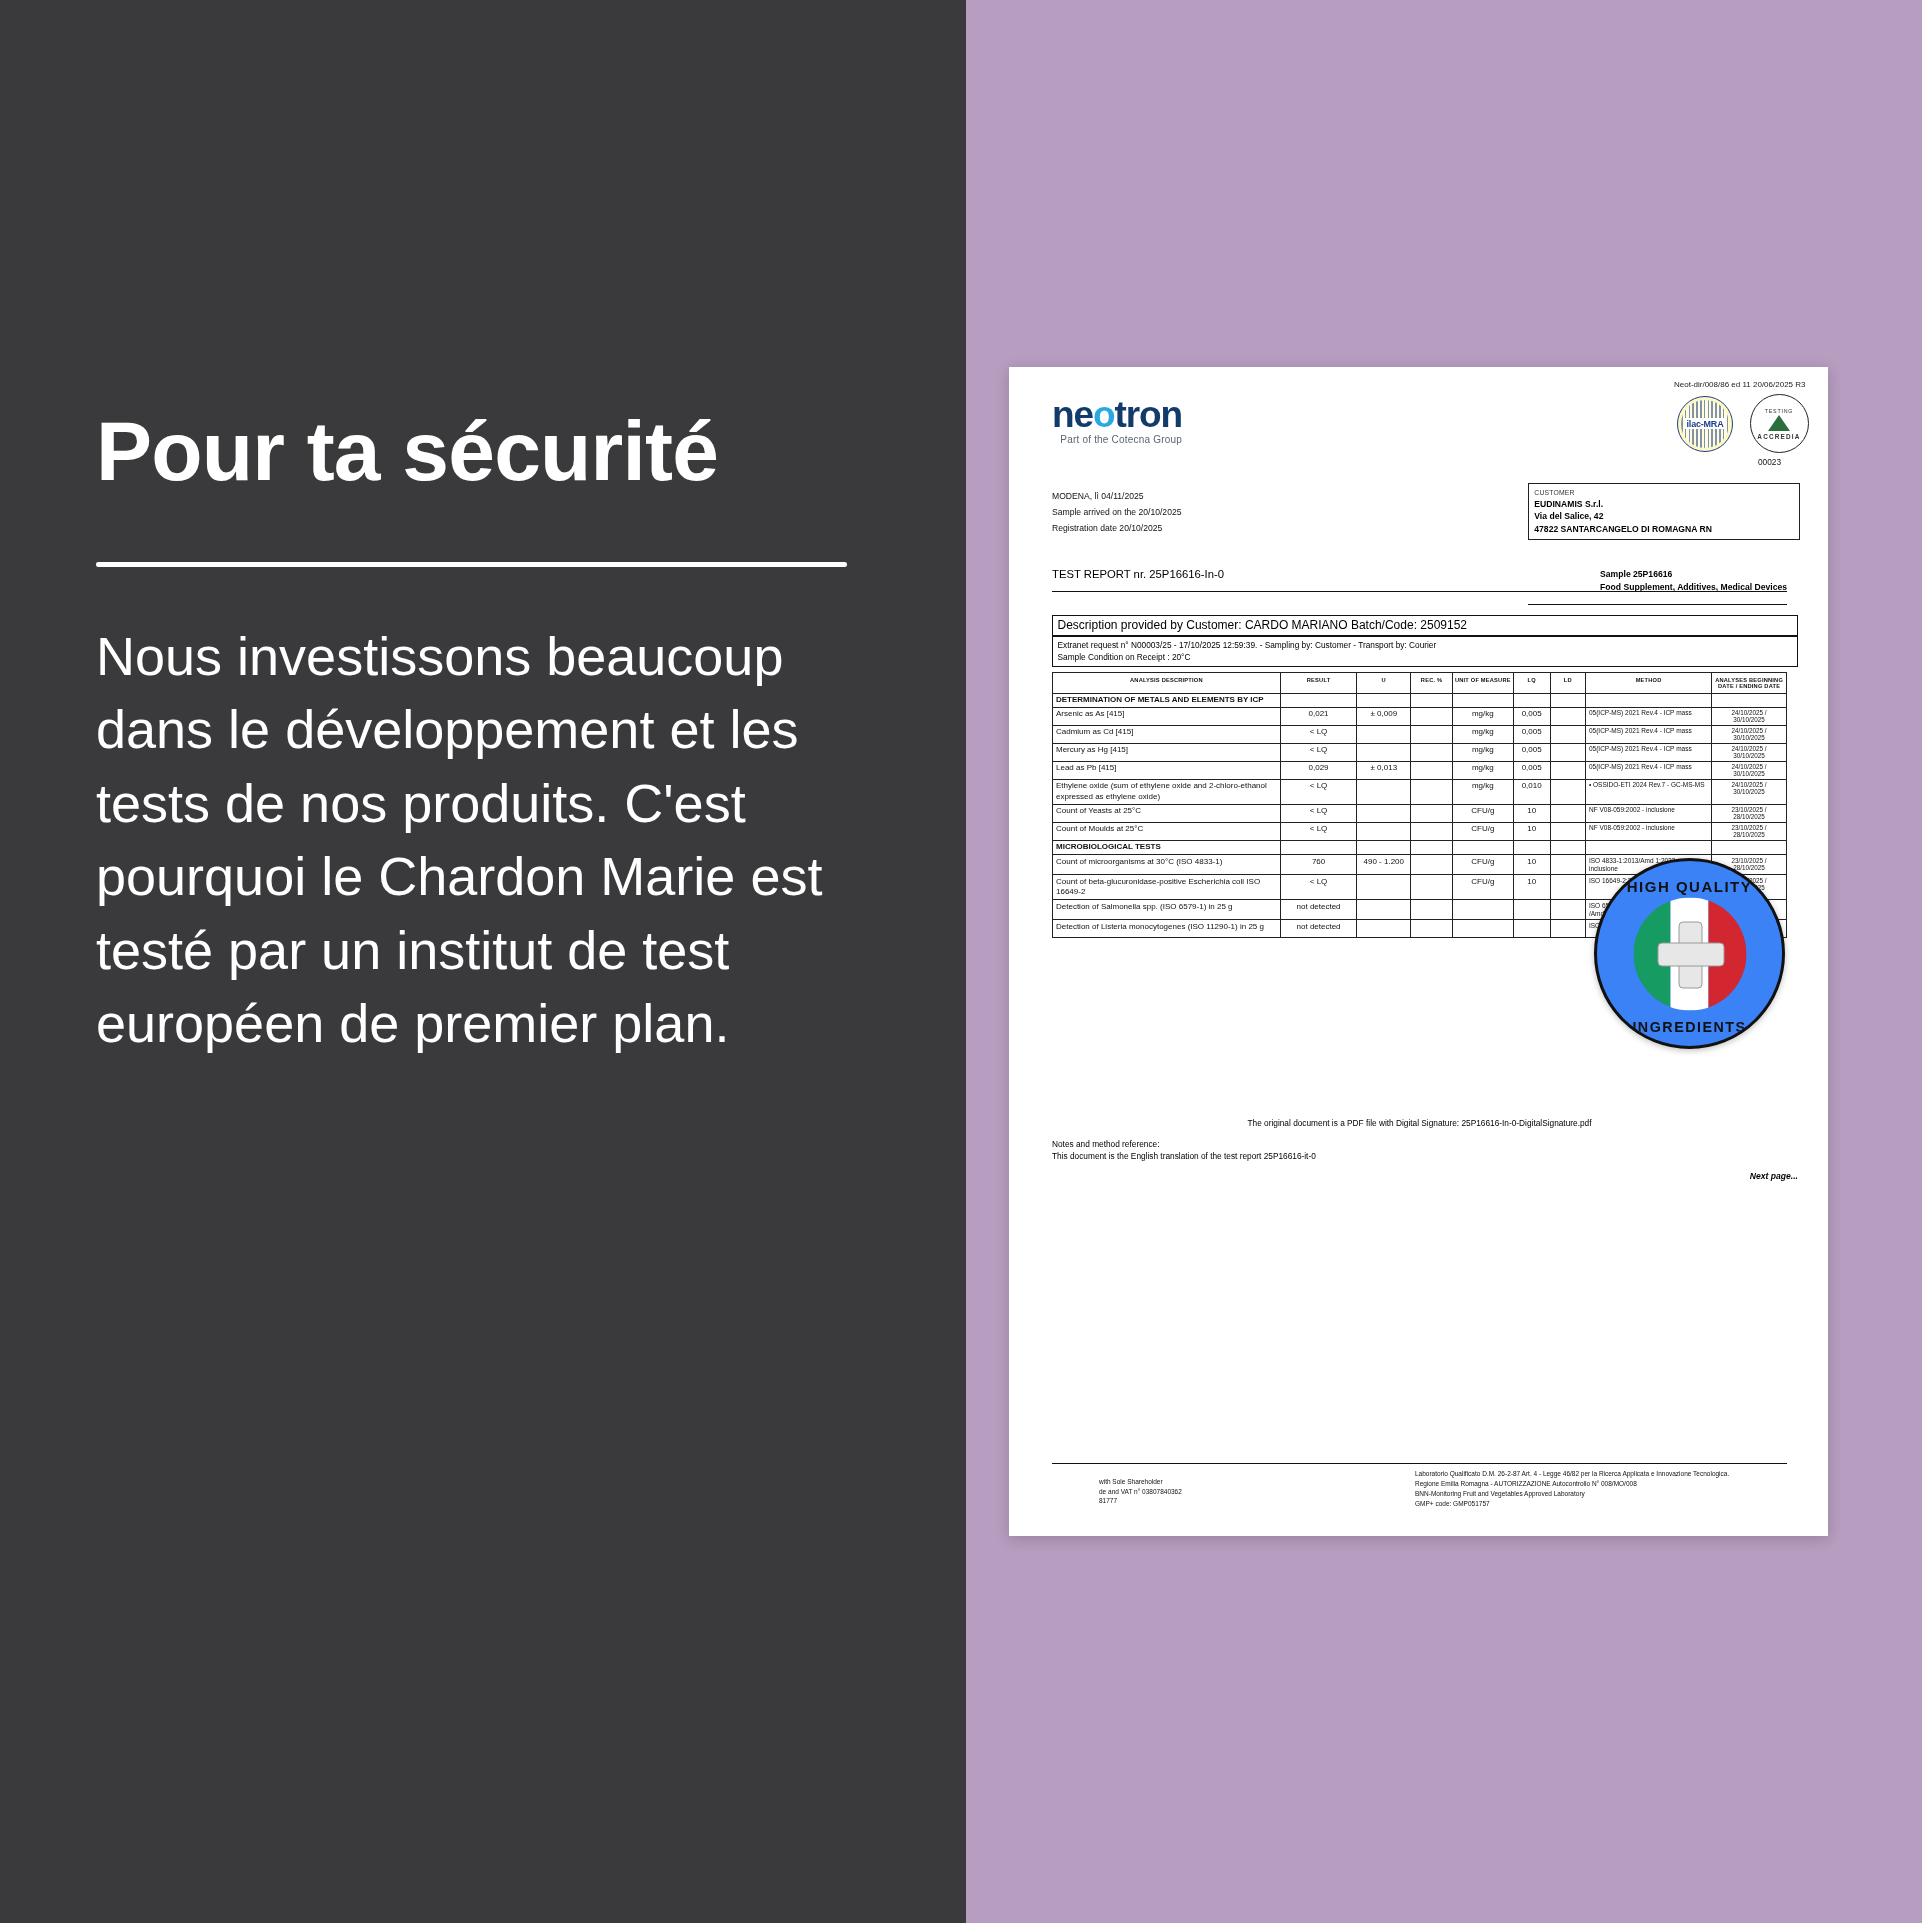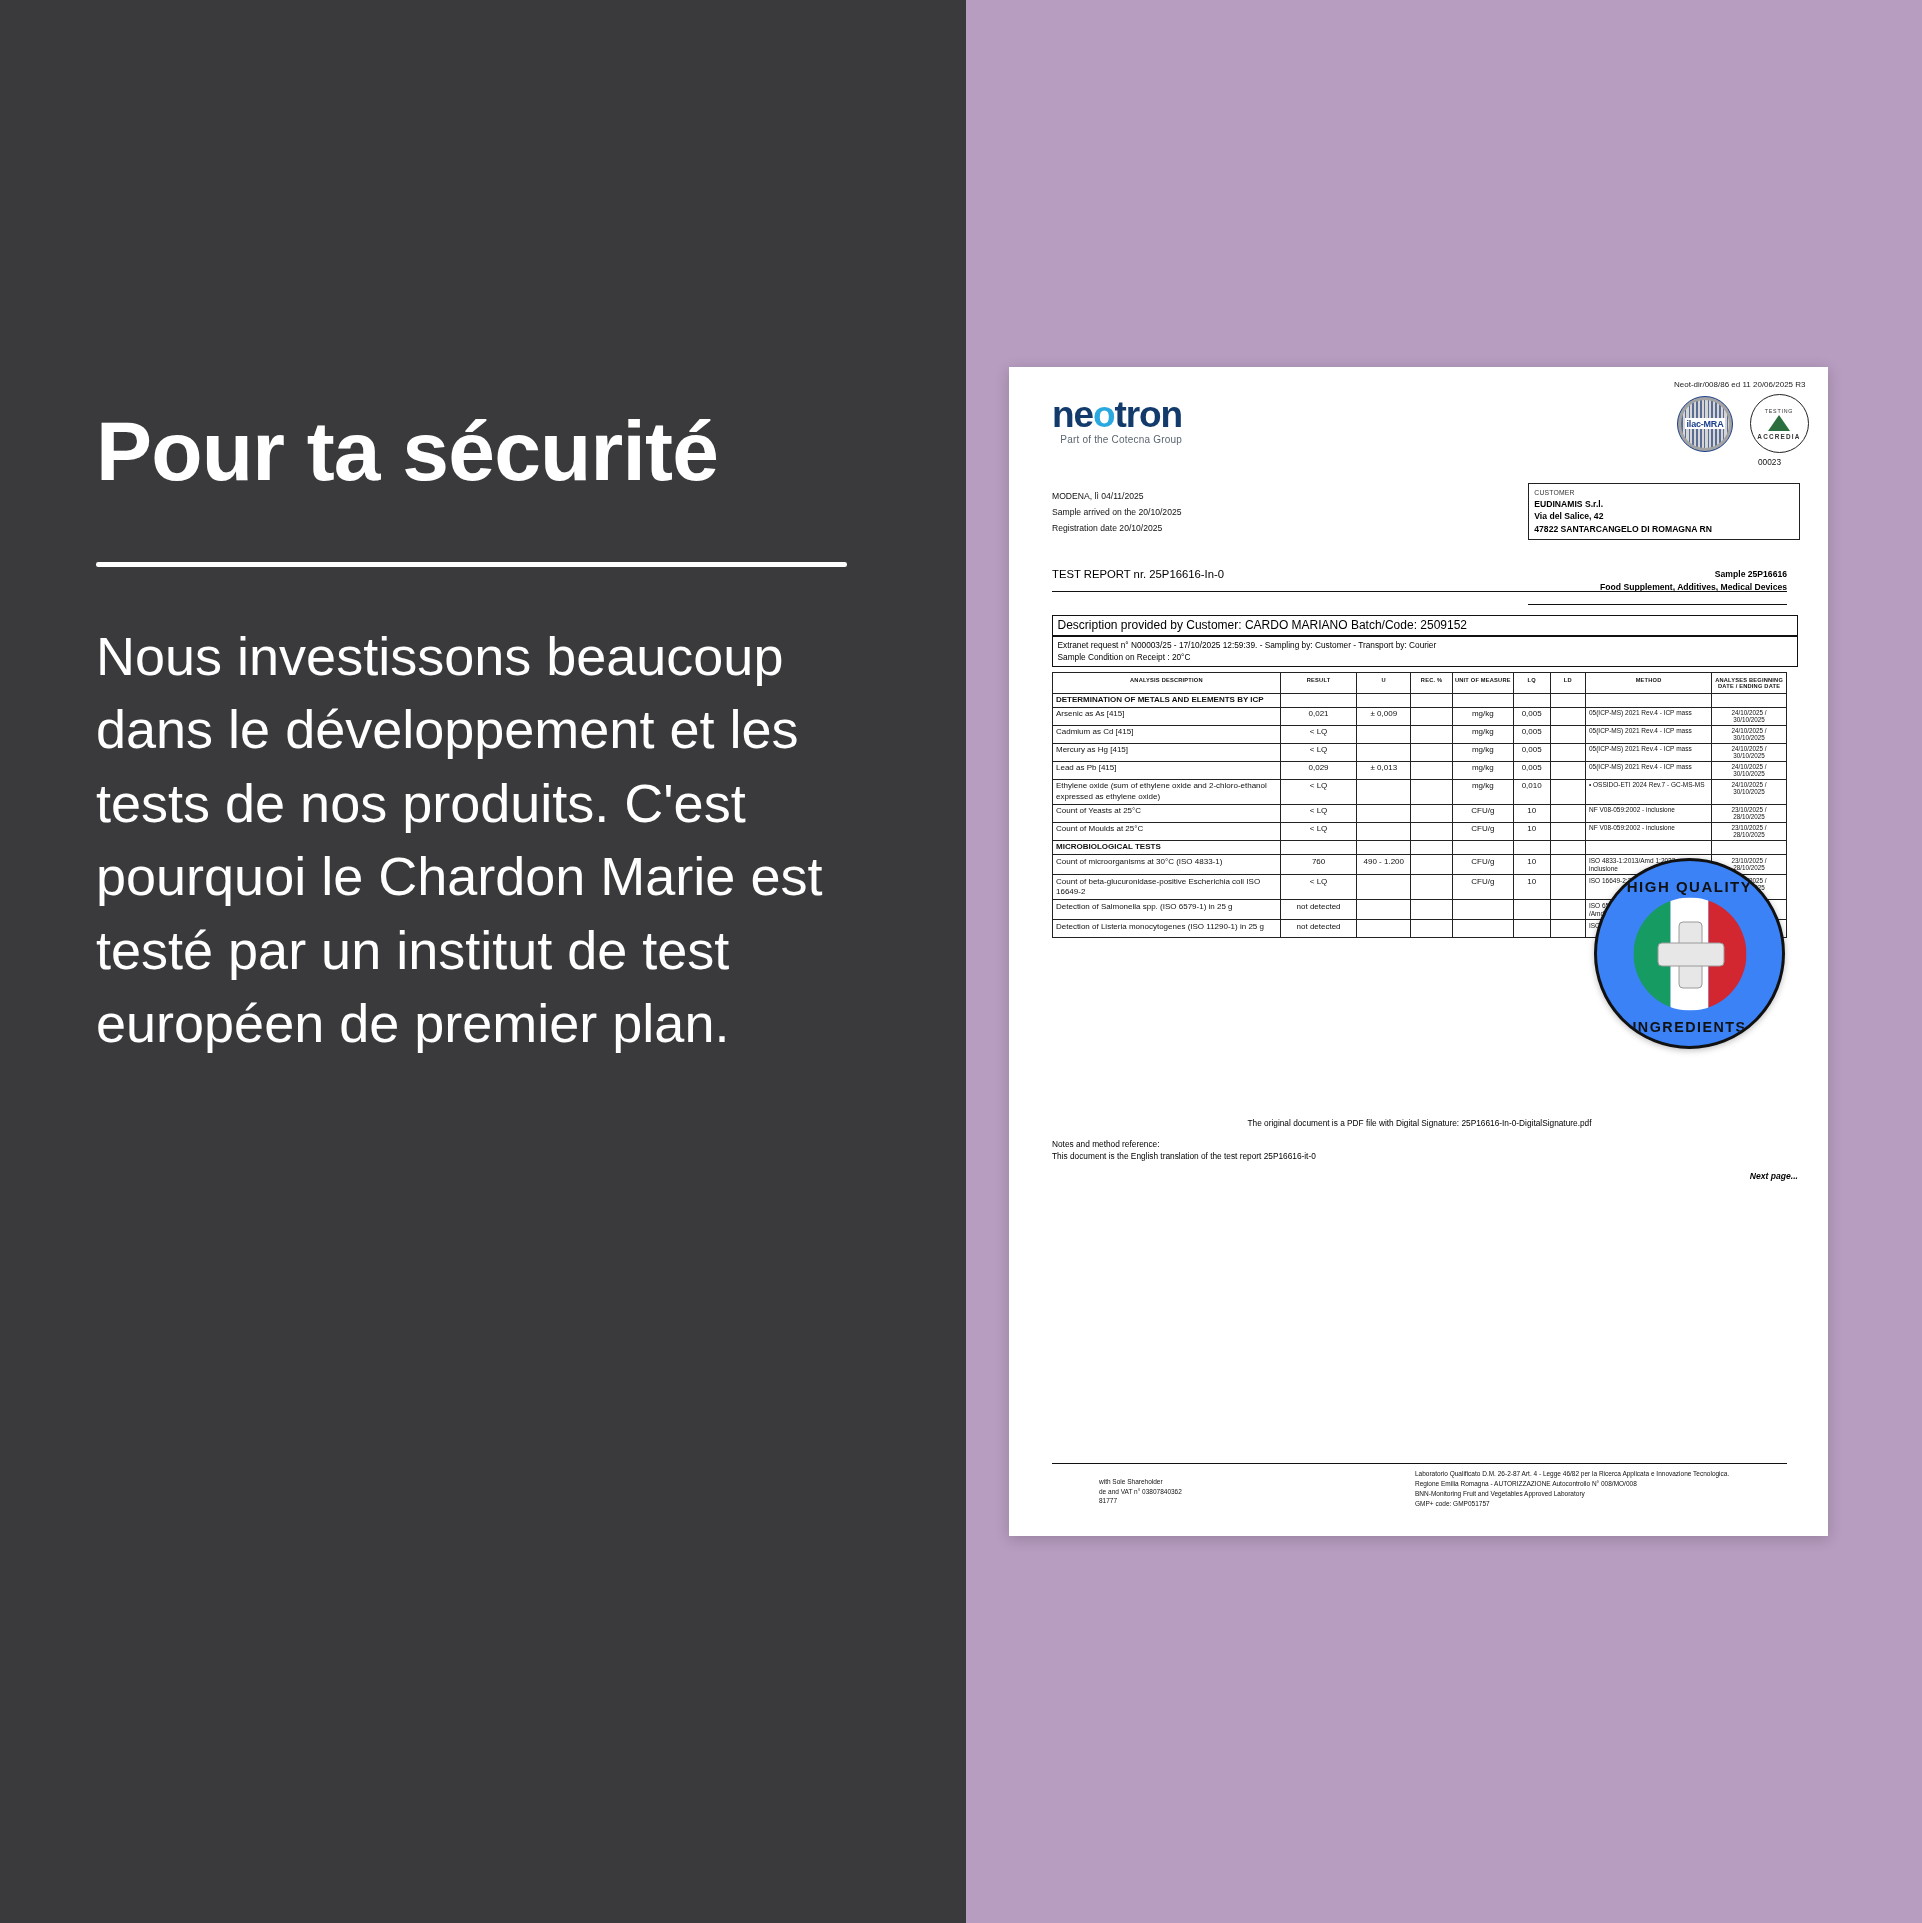--- a/index.html
+++ b/index.html
@@ -24,38 +24,38 @@
   .page-of{position:absolute;right:22.5px;top:55px;font-size:8.3px;color:#111;}
 
   
   .logo{position:absolute;left:43px;top:28.6px;}
   .logo-word{font-size:37px;font-weight:bold;letter-spacing:-1.1px;color:#2aa9e0;line-height:1;}
   .logo-word .dark{color:#123a6b;}
   .logo-sub{font-size:10px;color:#5b6670;text-align:right;margin-top:1.5px;letter-spacing:0.2px;}
 
   
   .marks{position:absolute;right:19.5px;top:27px;display:flex;gap:16.5px;align-items:center;}
-  .mark-ilac{width:54px;height:54px;border-radius:50%;border:1.5px solid #1b3f8b;display:flex;align-items:center;justify-content:center;position:relative;overflow:hidden;background:#a3a3a3;}
+  .mark-ilac{width:54px;height:54px;border-radius:50%;border:1.5px solid #1b3f8b;display:flex;align-items:center;justify-content:center;position:relative;overflow:hidden;background:#fef9c3;}
   .mark-ilac .bars{position:absolute;inset:3px;border-radius:50%;background:repeating-linear-gradient(90deg,#1b3f8b 0 1.5px,#fff 1.5px 3.8px);opacity:.55;}
   .mark-ilac .txt{position:relative;font-size:9px;font-weight:bold;color:#1b3f8b;background:#fff;padding:0.8px 1.5px;letter-spacing:-0.2px;}
   .mark-acc{width:57px;height:57px;border-radius:50%;border:1.5px solid #222;background:#fff;display:flex;flex-direction:column;align-items:center;justify-content:center;}
   .mark-acc .t1{font-size:5.3px;letter-spacing:0.8px;color:#333;}
   .mark-acc .tri{width:0;height:0;border-left:11.3px solid transparent;border-right:11.3px solid transparent;border-bottom:16.5px solid #2b6f3f;margin:1.5px 0;position:relative;}
   .mark-acc .t2{font-size:6.4px;letter-spacing:1.2px;color:#333;font-weight:bold;}
   .accr-code{position:absolute;right:47px;top:90px;font-size:8.3px;color:#111;}
 
   
   .hdr-left{position:absolute;left:43px;top:122px;font-size:8.6px;color:#111;line-height:1.85;}
   .cust-box{position:absolute;left:519px;top:116px;width:259px;border:0.8px solid #222;padding:3.8px 5.3px;font-size:8.6px;line-height:1.45;}
   .cust-box .lbl{font-size:6.8px;letter-spacing:0.2px;color:#333;}
   .cust-box b{font-weight:bold;}
 
   .report-row{position:absolute;left:43px;top:201px;width:735px;display:flex;justify-content:space-between;align-items:flex-start;}
   .report-title{font-size:11.3px;font-weight:normal;color:#000;}
-  .sample-right{text-align:right;font-size:8.6px;font-weight:bold;line-height:1.5;}
+  .sample-right{text-align:left;font-size:8.6px;font-weight:bold;line-height:1.5;}
   .hr-thin{position:absolute;left:43px;top:224px;width:735px;height:0.8px;background:#111;}
   .hr-thin2{position:absolute;left:519px;top:237px;width:259px;height:0.8px;background:#111;}
 
   .desc-box{position:absolute;left:43px;top:248px;width:735px;border:0.8px solid #111;padding:2.3px 4.5px;font-size:12px;}
   .extr-box{position:absolute;left:43px;top:269px;width:735px;border:0.8px solid #111;padding:2.3px 4.5px;font-size:8.3px;line-height:1.45;}
 
   
   table.res{position:absolute;left:43px;top:305px;width:735px;border-collapse:collapse;font-size:8px;color:#111;}
   table.res th,table.res td{border:0.8px solid #222;padding:1.5px 3px;vertical-align:top;}
   table.res thead th{text-align:center;font-size:5.7px;letter-spacing:0.2px;font-weight:bold;padding:3.8px 1.5px;}

